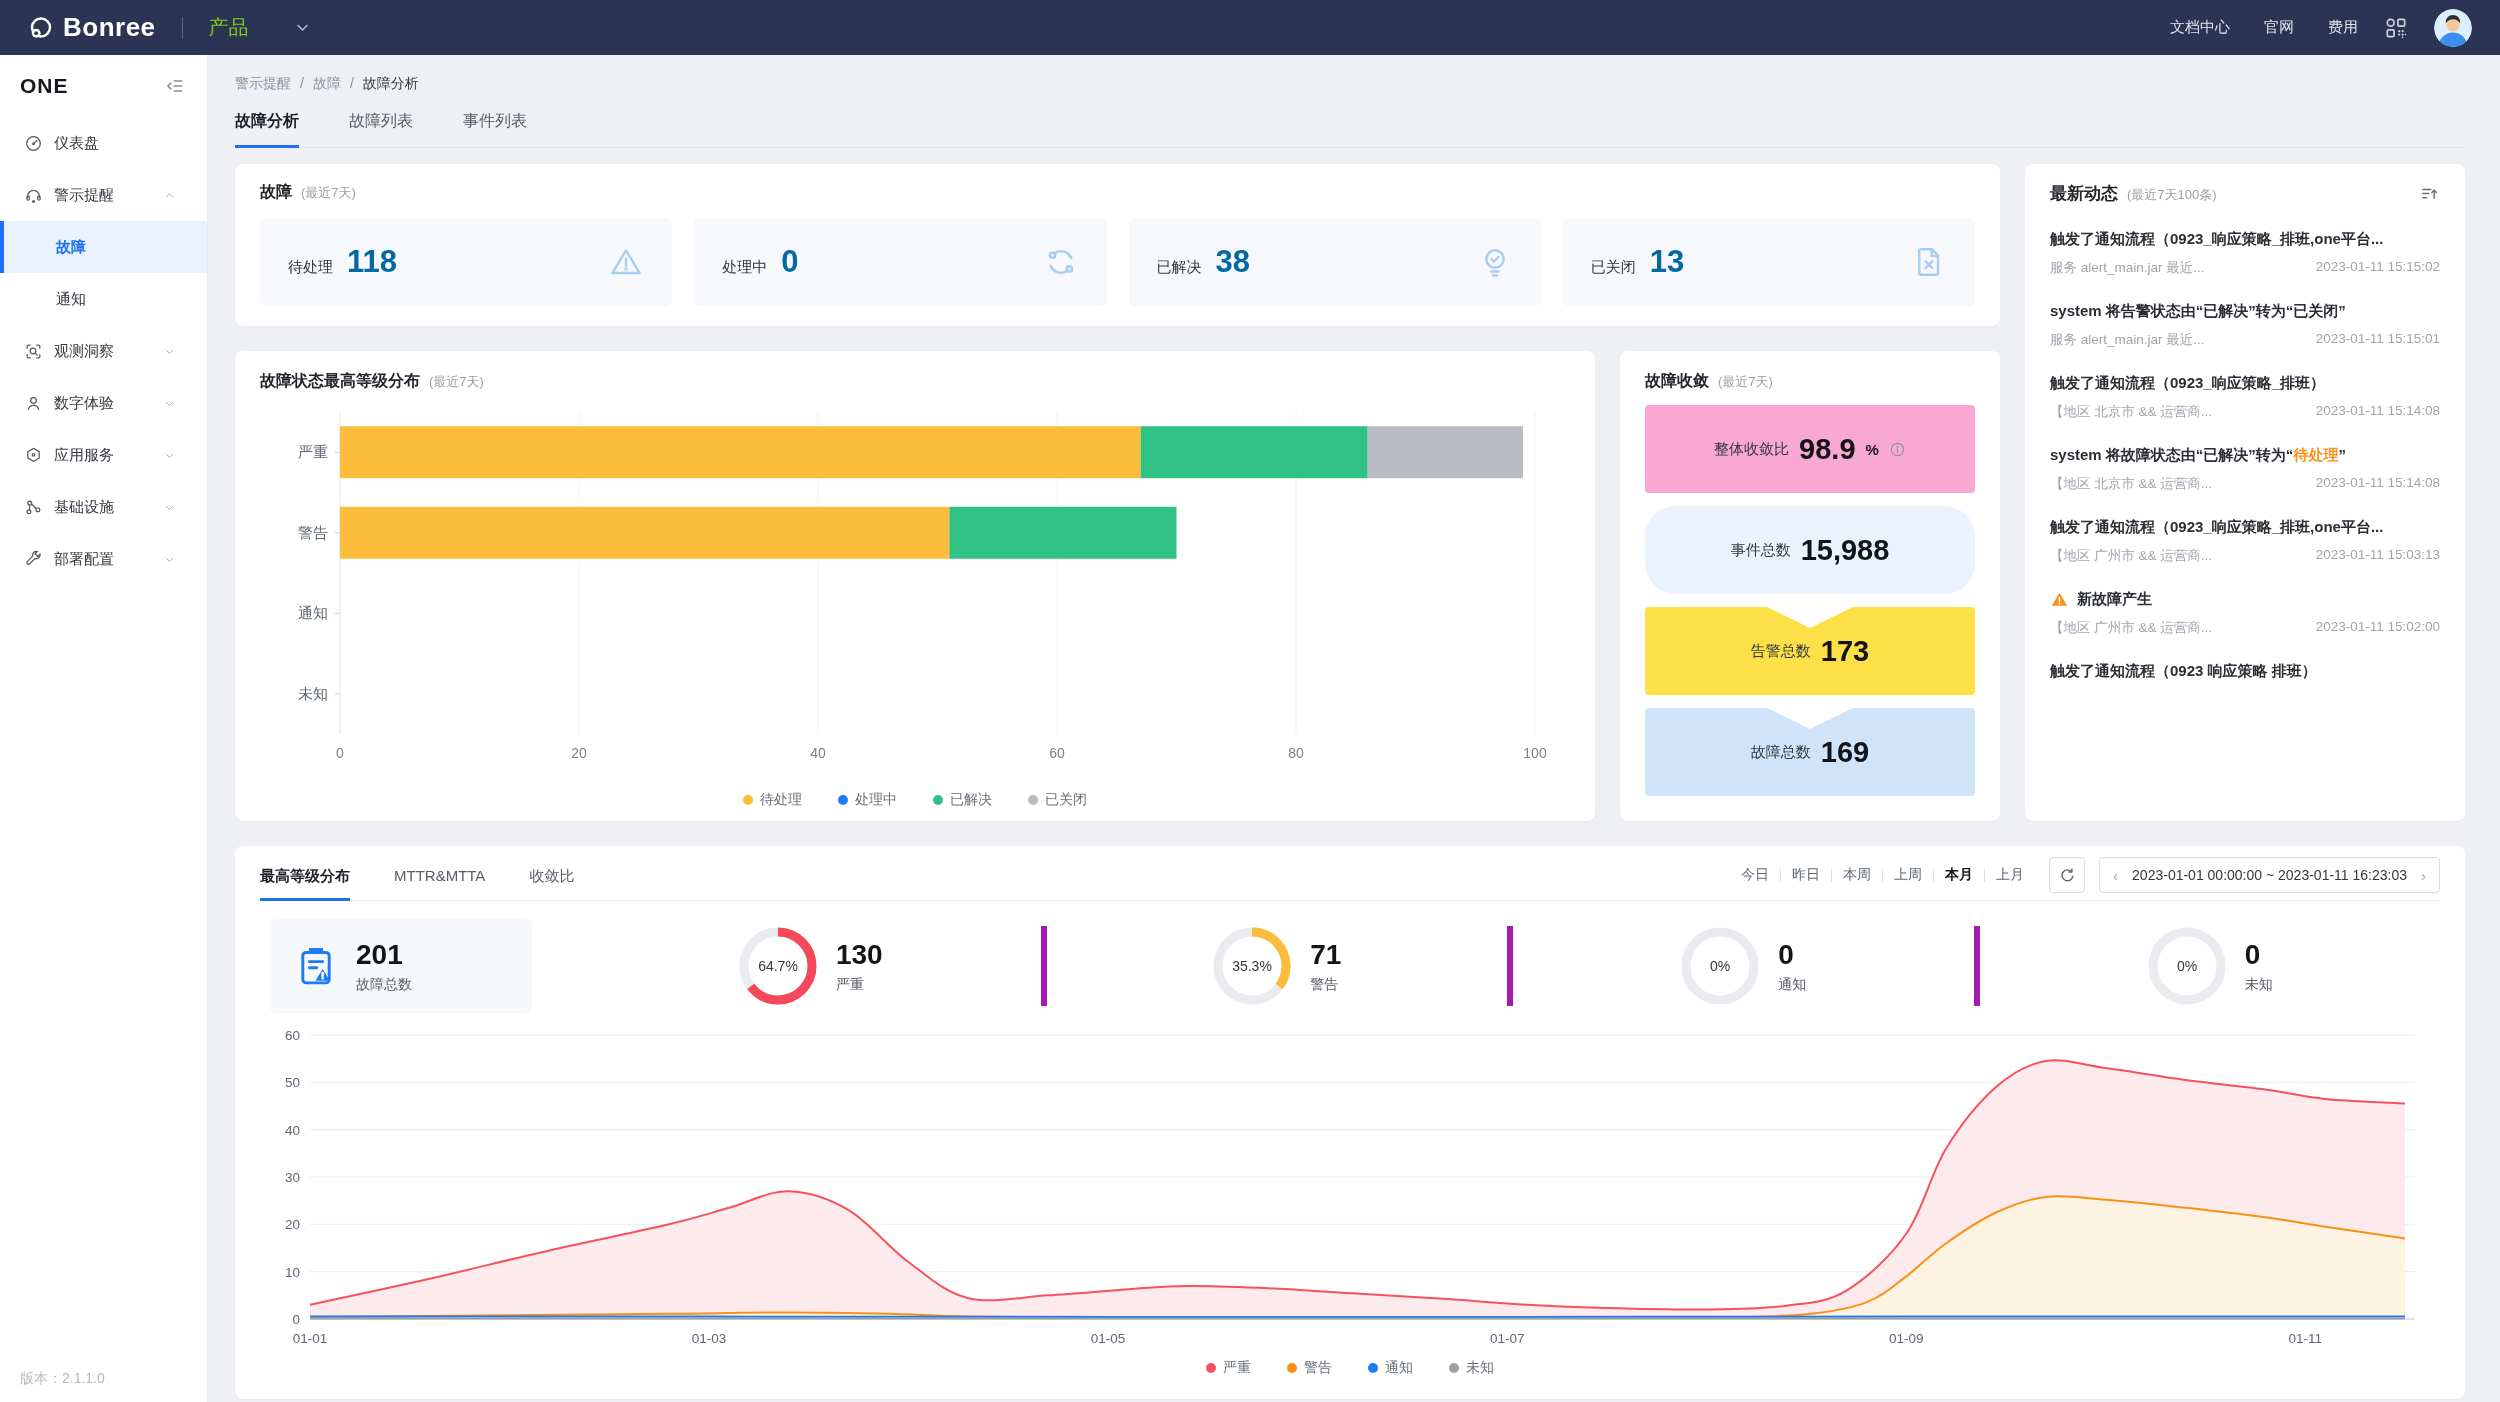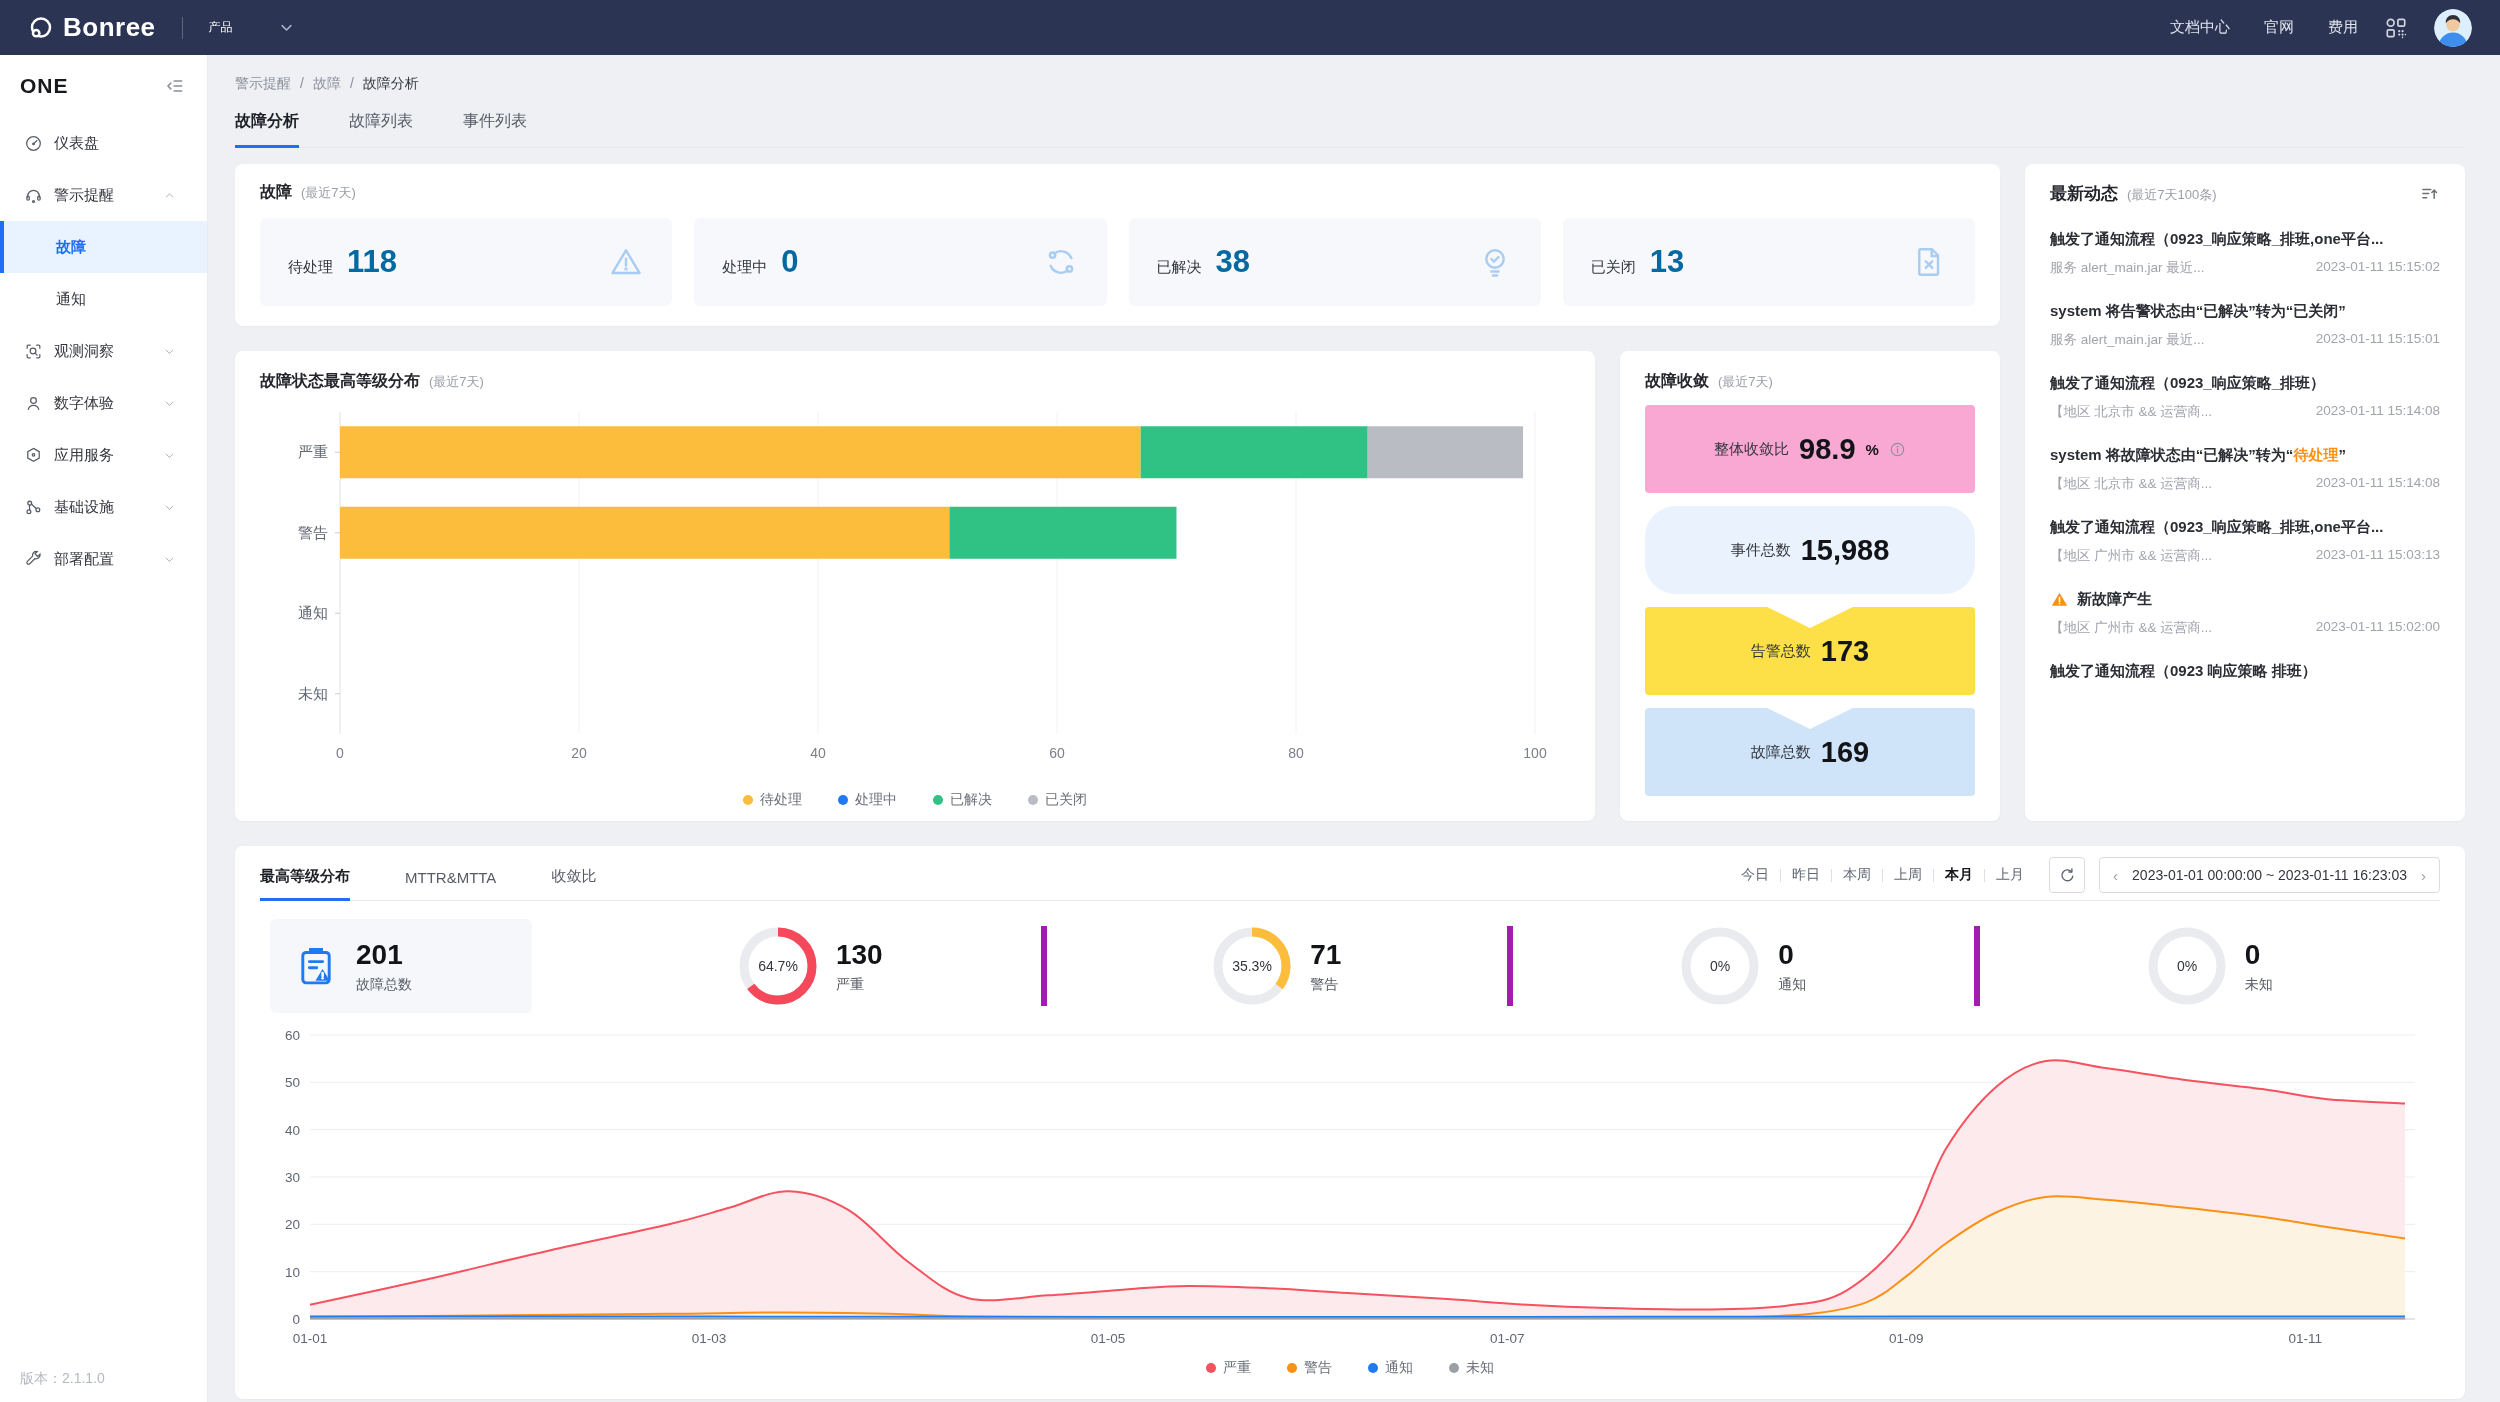--- a/index.html
+++ b/index.html
@@ -11,21 +11,21 @@
   body{font-family:"Liberation Sans","DejaVu Sans",sans-serif;background:var(--page-bg);color:var(--txt);}
   svg{display:block;}
   .ico{display:inline-flex;align-items:center;justify-content:center;}
   .ico svg{width:100%;height:100%;}
 
   
   .topnav{height:55px;background:var(--navbar);display:flex;align-items:center;justify-content:space-between;padding:0 28px;}
   .nav-left{display:flex;align-items:center;}
   .brand{color:#fff;font-size:26px;font-weight:600;letter-spacing:.5px;margin-left:9px;}
   .nav-divider{width:1px;height:22px;background:rgba(255,255,255,.25);margin:0 26px;}
-  .nav-product{color:#ffffff;font-size:12px;}
+  .nav-product{color:#84cc16;font-size:20px;}
   .nav-caret{margin-left:46px;color:#aeb6c8;}
   .nav-right{display:flex;align-items:center;gap:26px;}
   .nav-link{color:#dfe4ee;font-size:15px;cursor:pointer;}
   .nav-grid{width:24px;height:24px;color:#cfd5e2;}
   .avatar{width:38px;height:38px;border-radius:50%;overflow:hidden;}
 
   
   .sidebar{position:absolute;left:0;top:55px;width:208px;height:1347px;background:#fff;border-right:1px solid #e9ebef;}
   .side-head{height:62px;display:flex;align-items:center;justify-content:space-between;padding:0 22px 0 20px;}
   .one-logo{font-size:21px;font-weight:700;letter-spacing:1px;color:#17191d;}
@@ -87,21 +87,21 @@
   .news-title{font-size:15px;font-weight:700;color:#2b2e34;white-space:nowrap;overflow:hidden;display:flex;align-items:center;gap:8px;}
   .news-title .hl{color:#fa9116;}
   .news-title .warn-ic{width:19px;height:19px;flex:0 0 auto;}
   .news-meta{margin-top:10px;display:flex;justify-content:space-between;font-size:13.5px;color:#a0a4ac;}
   .news-meta .m-left{white-space:nowrap;overflow:hidden;max-width:235px;}
   .news-meta .m-time{white-space:nowrap;margin-left:12px;}
 
   
   .bottom-card{margin-top:25px;height:553px;padding:4px 25px 0;overflow:hidden;}
   .trend-head{display:flex;align-items:center;justify-content:space-between;border-bottom:1px solid #e8eaee;}
-  .trend-tabs{display:flex;gap:55px;align-items:flex-end;}
+  .trend-tabs{display:flex;gap:44px;}
   .ttab{font-size:15px;color:#565b64;padding:17px 0 14px;cursor:pointer;position:relative;}
   .ttab.active{color:#1d2026;font-weight:700;}
   .ttab.active::after{content:"";position:absolute;left:0;right:0;bottom:-1px;height:3px;background:var(--accent);}
   .trend-controls{display:flex;align-items:center;}
   .qrange{display:flex;align-items:center;}
   .qr-item{font-size:14px;color:#5f6673;cursor:pointer;padding:0 11px;}
   .qr-item.active{color:#14161a;font-weight:700;}
   .qr-sep{width:1px;height:13px;background:#dcdfe5;}
   .refresh-btn{width:36px;height:36px;border:1px solid #d8dbe1;border-radius:4px;background:#fff;margin:0 14px;display:flex;align-items:center;justify-content:center;color:#5f6673;cursor:pointer;}
   .refresh-btn svg{width:17px;height:17px;}

